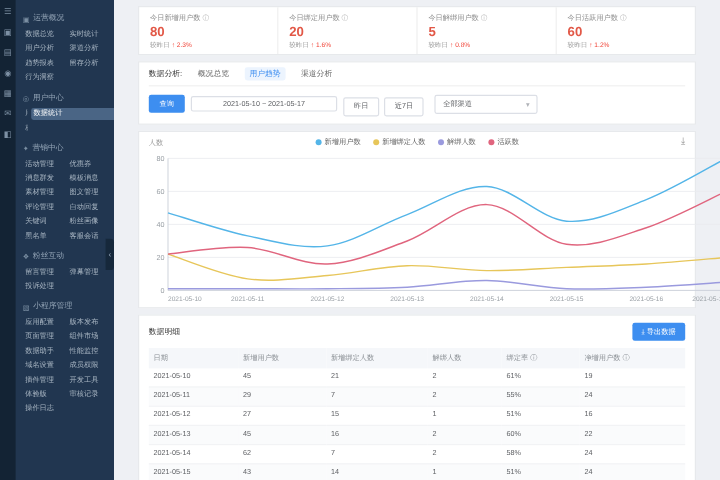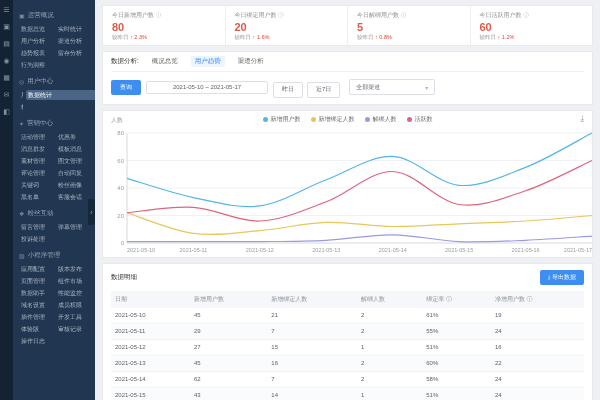--- a/index.html
+++ b/index.html
@@ -17,21 +17,21 @@
   .grp-h .gi { font-size:6px; color:#7b8fa3; }
   .grp-items { display:grid; grid-template-columns:1fr 1fr; gap:2px 3px; }
   .itm { color:#a9b6c3; font-size:6px; line-height:8px; padding:1px 2px; border-radius:2px;
     white-space:nowrap; overflow:hidden; cursor:pointer; }
   .itm.sel { background:#4a6585; color:#fff; }
   .side-collapse { position:absolute; left:88px; top:199px; width:7px; height:26px; background:#16283b;
     color:#8fa2b5; border-radius:0 3px 3px 0; display:flex; align-items:center; justify-content:center;
     font-size:7px; z-index:3; cursor:pointer; }
 
   
-  .main { position:absolute; left:95px; top:0; width:505px; height:368px; padding:5px 7px; }
+  .main { position:absolute; left:95px; top:0; width:505px; height:368px; padding:5px 20px; }
 
   .cards { display:flex; background:#fff; border:1px solid #e7e9ec; height:41px; }
   .card { flex:1; padding:5px 9px 4px; border-right:1px solid #efefef; cursor:default; }
   .card:last-child { border-right:none; }
   .card-label { font-size:6px; color:#8c8c8c; white-space:nowrap; }
   .card-label .info { color:#b5b5b5; font-size:5.5px; }
   .card-value { font-size:11px; font-weight:bold; color:#e25847; margin:1px 0 1px; }
   .card-sub { font-size:5.5px; color:#9a9a9a; white-space:nowrap; }
   .card-sub .up { color:#f04134; }
 

